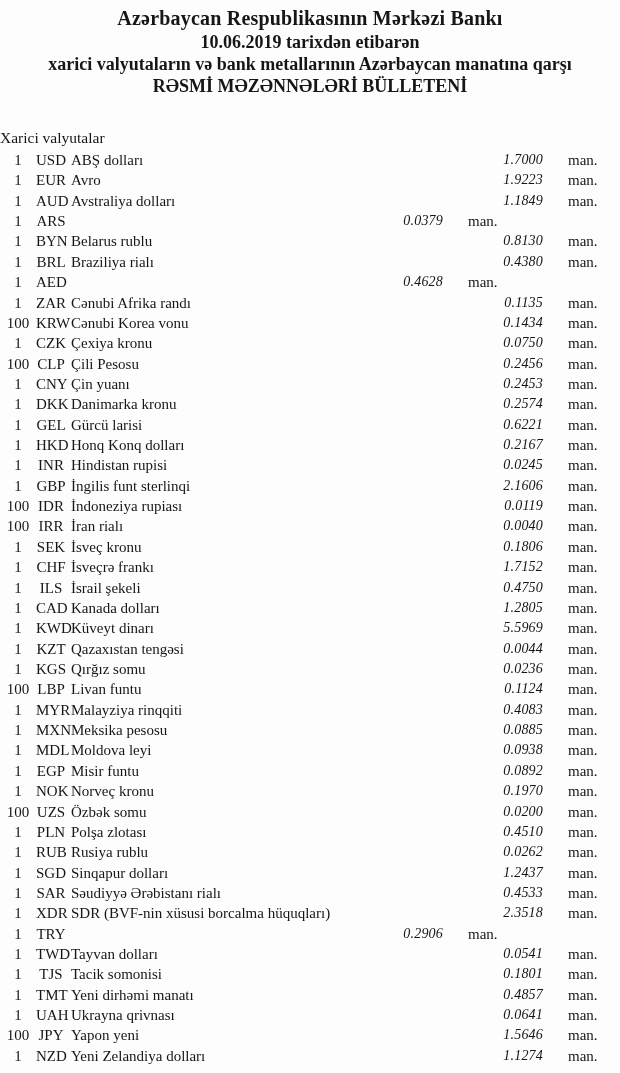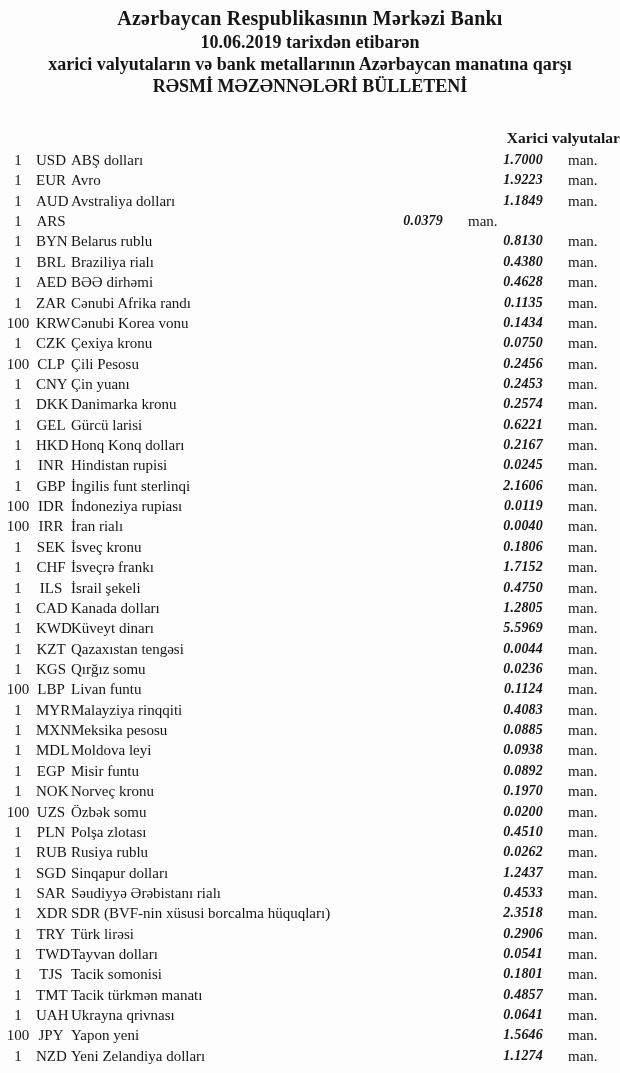--- a/index.html
+++ b/index.html
@@ -21,40 +21,40 @@
     line-height: 25px;
     letter-spacing: 0.2px;
   }
   .header-line {
     font-size: 18px;
     font-weight: 700;
     line-height: 22px;
   }
   .section-title {
     margin-top: 31px;
-    text-align: right;
+    text-align: left;
     font-size: 15.5px;
-    font-weight: 700;
+    font-weight: 400;
     line-height: 20px;
   }
 
   .rates-table { margin-top: 2px; }
   .rate-row {
     display: grid;
     grid-template-columns: 36px 30px 1fr 100px 77px;
     line-height: 20.36px;
     white-space: nowrap;
   }
   .cell-qty  { text-align: center; font-size: 15px; }
   .cell-code { text-align: center; font-size: 15px; }
   .cell-name { padding-left: 5px; font-size: 15px; overflow: hidden; }
   .cell-rate {
     text-align: right;
     font-size: 14px;
-    font-weight: 700;
+    font-weight: 400;
     font-style: italic;
     letter-spacing: 0.2px;
   }
   .cell-unit { padding-left: 25px; font-size: 15px; }
 </style>
 </head>
 <body>
 
 <div class="page">
 
@@ -105,21 +105,20 @@
       <div class="rate-row">
     <span class="cell-qty">1</span>
     <span class="cell-code">BRL</span>
     <span class="cell-name">Braziliya rialı</span>
     <span class="cell-rate">0.4380</span>
     <span class="cell-unit">man.</span>
   </div>
       <div class="rate-row">
     <span class="cell-qty">1</span>
     <span class="cell-code">AED</span>
-    <span class="cell-name">BƏƏ dirhəmi</span>
     <span class="cell-rate">0.4628</span>
     <span class="cell-unit">man.</span>
   </div>
       <div class="rate-row">
     <span class="cell-qty">1</span>
     <span class="cell-code">ZAR</span>
     <span class="cell-name">Cənubi Afrika randı</span>
     <span class="cell-rate">0.1135</span>
     <span class="cell-unit">man.</span>
   </div>
@@ -329,42 +328,41 @@
       <div class="rate-row">
     <span class="cell-qty">1</span>
     <span class="cell-code">XDR</span>
     <span class="cell-name">SDR (BVF-nin xüsusi borcalma hüquqları)</span>
     <span class="cell-rate">2.3518</span>
     <span class="cell-unit">man.</span>
   </div>
       <div class="rate-row">
     <span class="cell-qty">1</span>
     <span class="cell-code">TRY</span>
-    <span class="cell-name">Türk lirəsi</span>
     <span class="cell-rate">0.2906</span>
     <span class="cell-unit">man.</span>
   </div>
       <div class="rate-row">
     <span class="cell-qty">1</span>
     <span class="cell-code">TWD</span>
     <span class="cell-name">Tayvan dolları</span>
     <span class="cell-rate">0.0541</span>
     <span class="cell-unit">man.</span>
   </div>
       <div class="rate-row">
     <span class="cell-qty">1</span>
     <span class="cell-code">TJS</span>
     <span class="cell-name">Tacik somonisi</span>
     <span class="cell-rate">0.1801</span>
     <span class="cell-unit">man.</span>
   </div>
       <div class="rate-row">
     <span class="cell-qty">1</span>
     <span class="cell-code">TMT</span>
-    <span class="cell-name">Tacik türkmən manatı</span>
+    <span class="cell-name">Yeni dirhəmi manatı</span>
     <span class="cell-rate">0.4857</span>
     <span class="cell-unit">man.</span>
   </div>
       <div class="rate-row">
     <span class="cell-qty">1</span>
     <span class="cell-code">UAH</span>
     <span class="cell-name">Ukrayna qrivnası</span>
     <span class="cell-rate">0.0641</span>
     <span class="cell-unit">man.</span>
   </div>

